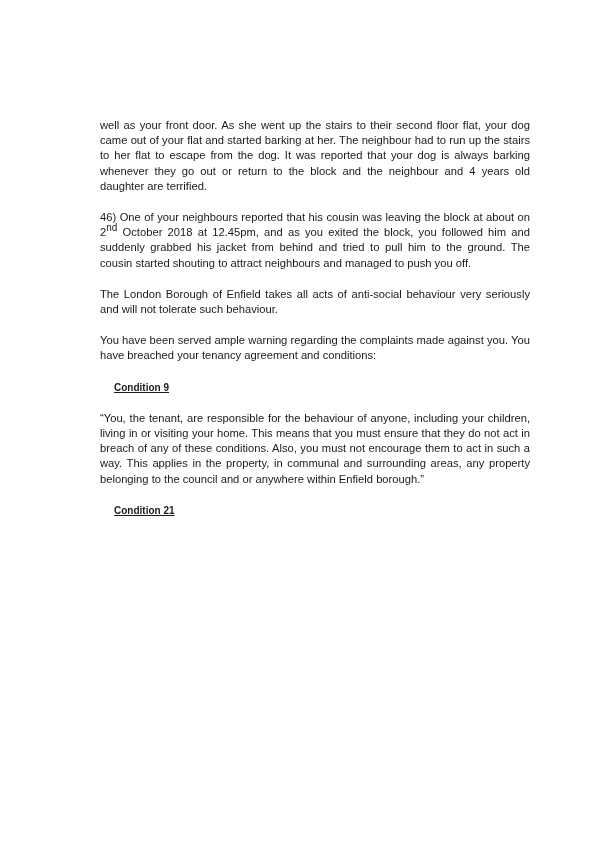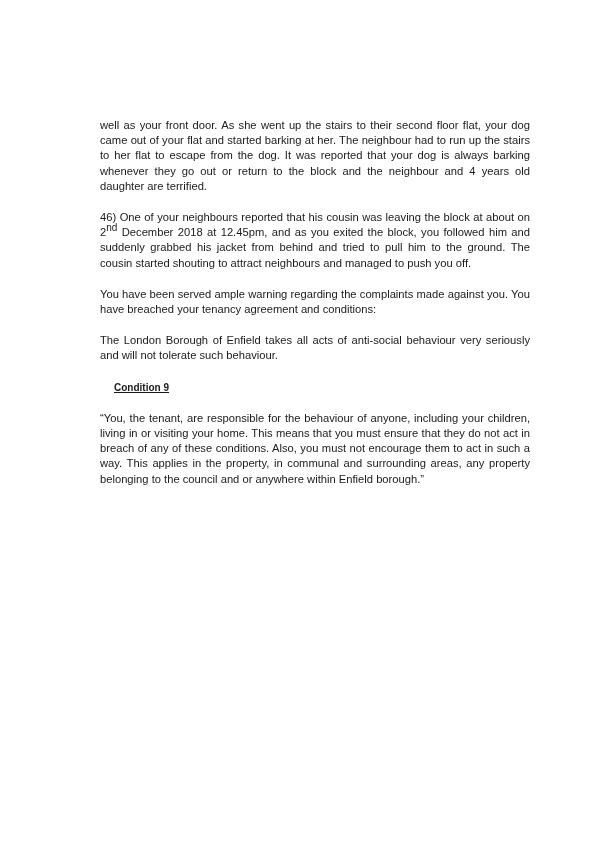--- a/index.html
+++ b/index.html
@@ -50,19 +50,20 @@
     vertical-align: super;
     line-height: 0;
   }
 </style>
 </head>
 <body>
 
 <div class="page">
   <div class="doc-body" id="doc-body">
       <p class="para">well as your front door. As she went up the stairs to their second floor flat, your dog came out of your flat and started barking at her. The neighbour had to run up the stairs to her flat to escape from the dog. It was reported that your dog is always barking whenever they go out or return to the block and the neighbour and 4 years old daughter are terrified.</p>
-      <p class="para"><span>46) One of your neighbours reported that his cousin was leaving the block at about on 2</span><sup>nd</sup><span> December 2018 at 12.45pm, and as you exited the block, you followed him and suddenly grabbed his jacket from behind and tried to pull him to the ground. The cousin started shouting to attract neighbours and managed to push you off.</span></p>
+      <p class="para"><span>46) One of your neighbours reported that his cousin was leaving the block at about on 2</span><sup>nd</sup><span> October 2018 at 12.45pm, and as you exited the block, you followed him and suddenly grabbed his jacket from behind and tried to pull him to the ground. The cousin started shouting to attract neighbours and managed to push you off.</span></p>
+      <p class="para">The London Borough of Enfield takes all acts of anti-social behaviour very seriously and will not tolerate such behaviour.</p>
       <p class="para">You have been served ample warning regarding the complaints made against you. You have breached your tenancy agreement and conditions:</p>
-      <p class="para">The London Borough of Enfield takes all acts of anti-social behaviour very seriously and will not tolerate such behaviour.</p>
       <div class="heading">Condition 9</div>
       <p class="para">“You, the tenant, are responsible for the behaviour of anyone, including your children, living in or visiting your home. This means that you must ensure that they do not act in breach of any of these conditions. Also, you must not encourage them to act in such a way. This applies in the property, in communal and surrounding areas, any property belonging to the council and or anywhere within Enfield borough.”</p>
+      <div class="heading">Condition 21</div>
     </div>
 </div>
 
 </body></html>

